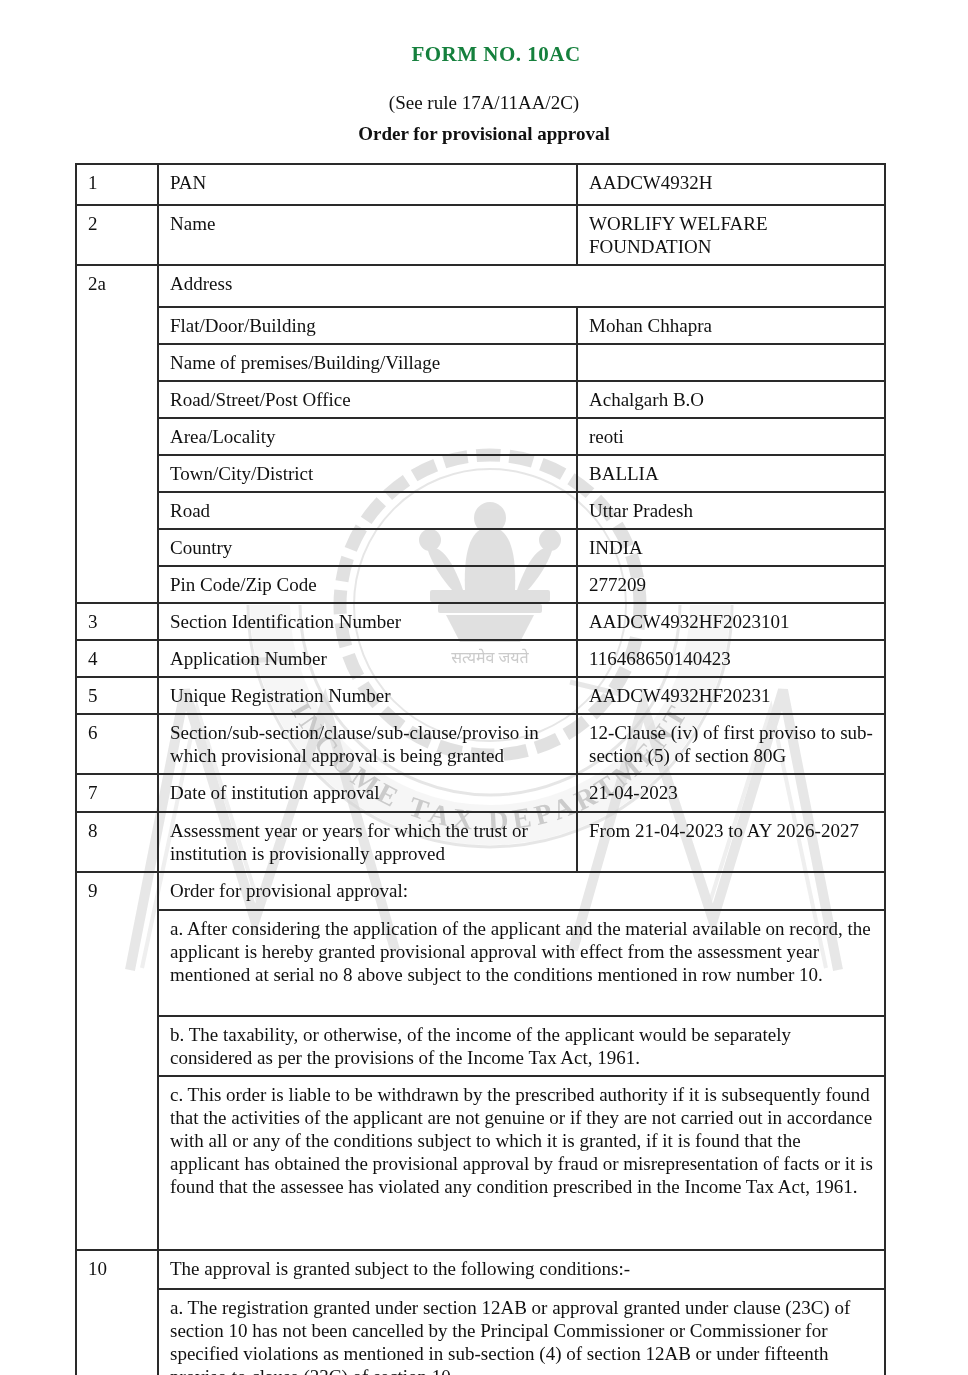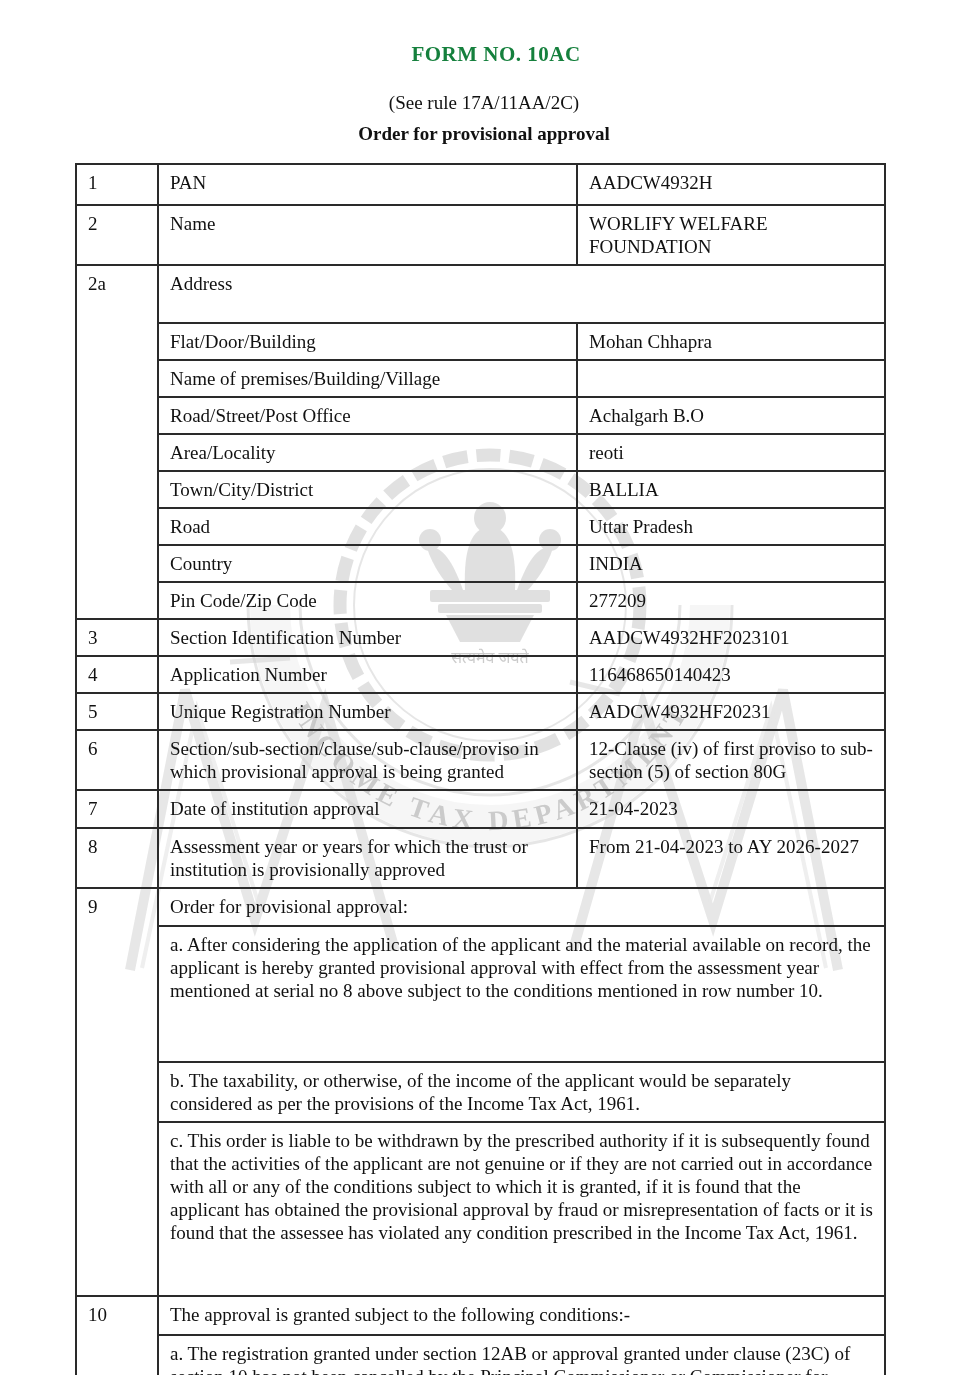--- a/index.html
+++ b/index.html
@@ -103,21 +103,21 @@
     <tr style="height:41px">
       <td class="num">1</td>
       <td>PAN</td>
       <td>AADCW4932H</td>
     </tr>
     <tr style="height:60px">
       <td class="num">2</td>
       <td>Name</td>
       <td>WORLIFY WELFARE FOUNDATION</td>
     </tr>
-    <tr style="height:58px">
+    <tr style="height:42px">
       <td class="num" rowspan="9">2a</td>
       <td colspan="2">Address</td>
     </tr>
     <tr style="height:37px">
       <td>Flat/Door/Building</td>
       <td>Mohan Chhapra</td>
     </tr>
     <tr style="height:37px">
       <td>Name of premises/Building/Village</td>
       <td></td>
@@ -173,21 +173,21 @@
     </tr>
     <tr style="height:57px">
       <td class="num">8</td>
       <td>Assessment year or years for which the trust or institution is provisionally approved</td>
       <td>From 21-04-2023 to AY 2026-2027</td>
     </tr>
     <tr style="height:38px">
       <td class="num" rowspan="4">9</td>
       <td colspan="2">Order for provisional approval:</td>
     </tr>
-    <tr style="height:136px">
+    <tr style="height:106px">
       <td colspan="2">a. After considering the application of the applicant and the material available on record, the applicant is hereby granted provisional approval with effect from the assessment year mentioned at serial no 8 above subject to the conditions mentioned in row number 10.</td>
     </tr>
     <tr style="height:57px">
       <td colspan="2">b. The taxability, or otherwise, of the income of the applicant would be separately considered as per the provisions of the Income Tax Act, 1961.</td>
     </tr>
     <tr style="height:174px">
       <td colspan="2">c. This order is liable to be withdrawn by the prescribed authority if it is subsequently found that the activities of the applicant are not genuine or if they are not carried out in accordance with all or any of the conditions subject to which it is granted, if it is found that the applicant has obtained the provisional approval by fraud or misrepresentation of facts or it is found that the assessee has violated any condition prescribed in the Income Tax Act, 1961.</td>
     </tr>
     <tr style="height:39px">
       <td class="num" rowspan="2">10</td>

